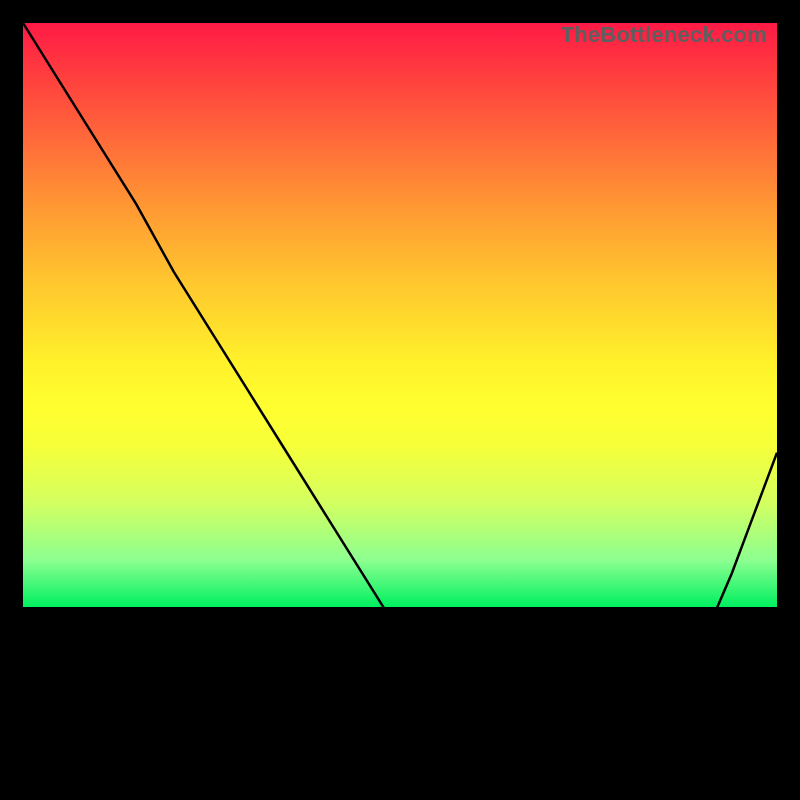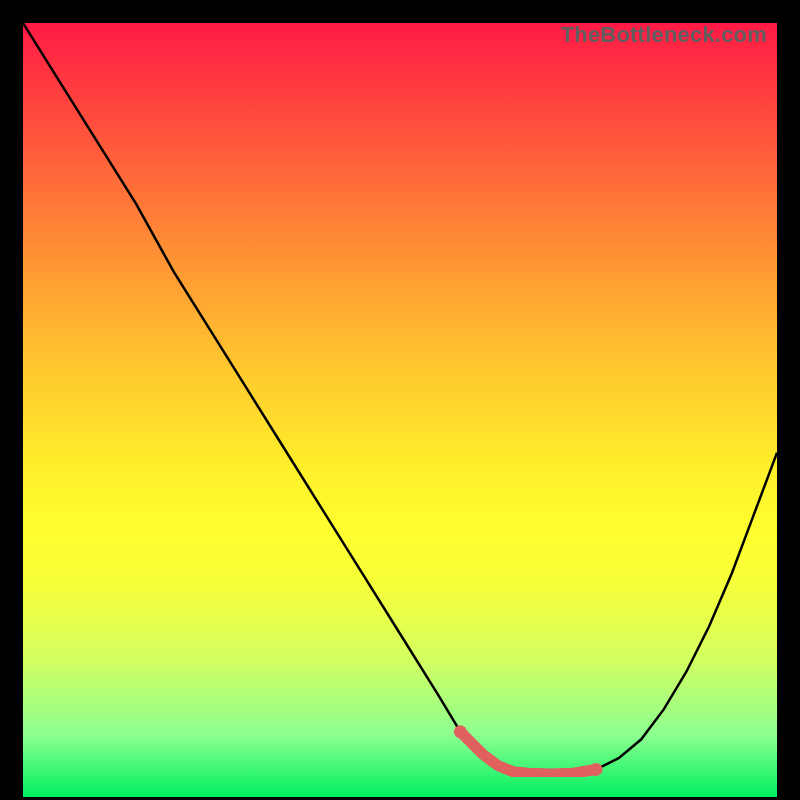--- a/index.html
+++ b/index.html
@@ -8,21 +8,21 @@
     width: 800px;
     height: 800px;
     background: #000;
     position: relative;
   }
   .plot {
     position: absolute;
     left: 23px;
     top: 23px;
     width: 754px;
-    height: 774px;
+    height: 584px;
     background: linear-gradient(to bottom,
       #ff1a46 0%,
       #ff3a3f 8%,
       #ff6a3a 20%,
       #ff9a33 32%,
       #ffc92e 45%,
       #fff12a 58%,
       #ffff30 66%,
       #f7ff38 72%,
       #d4ff60 82%,

